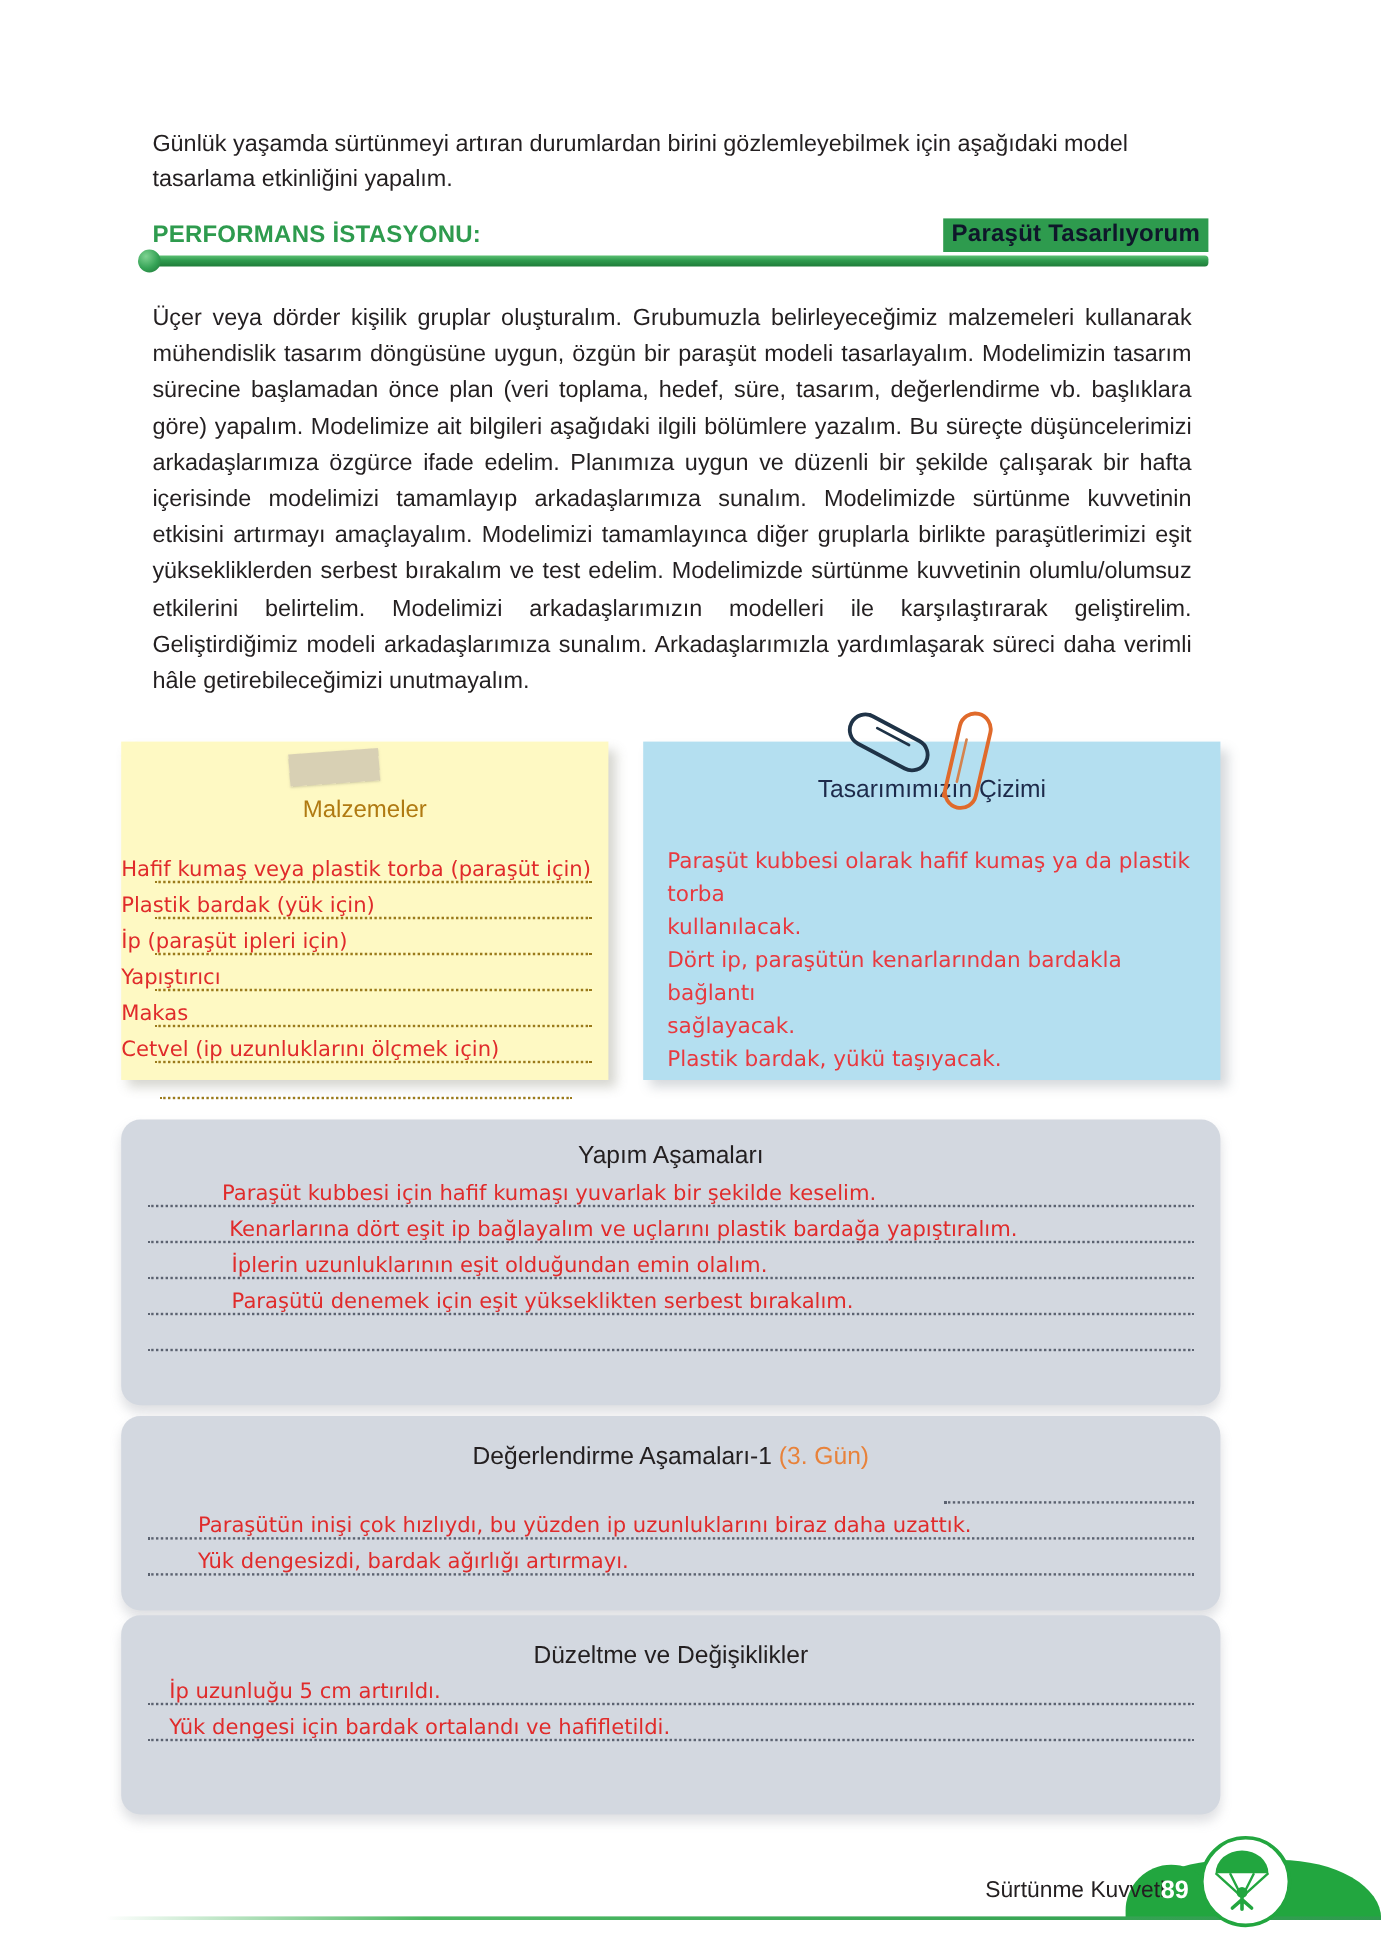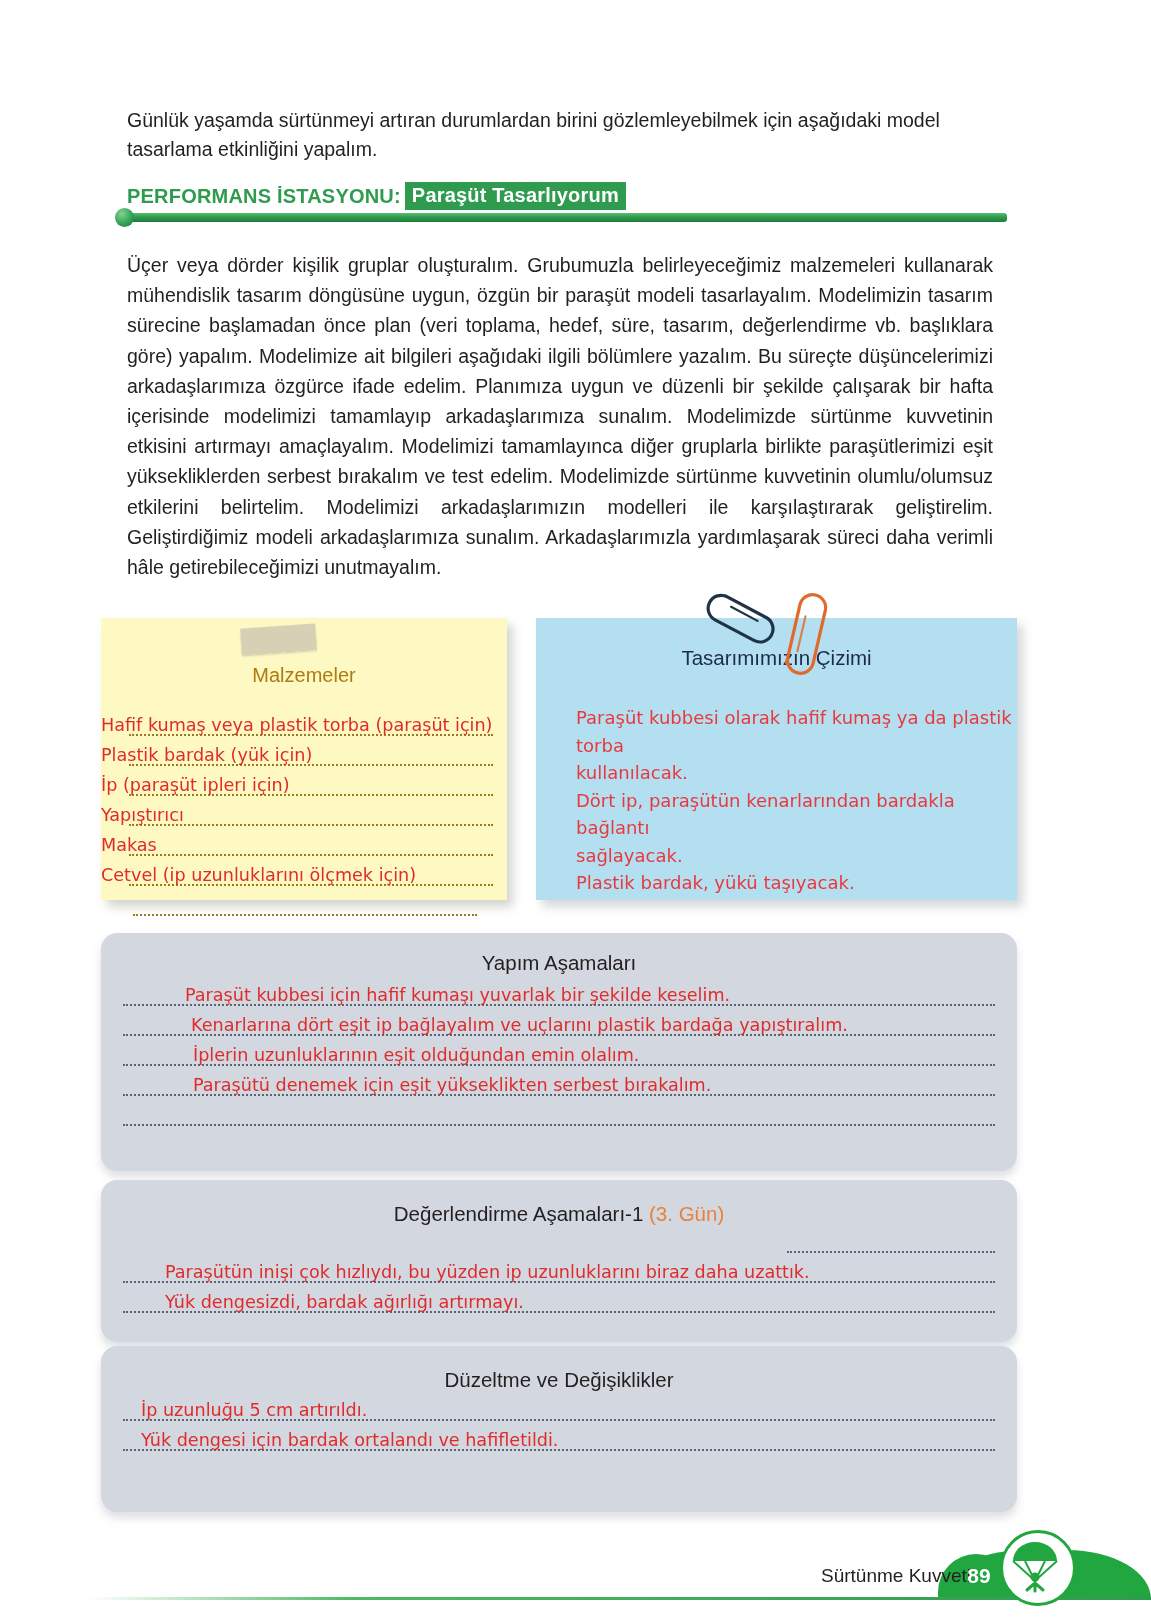--- a/index.html
+++ b/index.html
@@ -43,28 +43,29 @@
   }
   .perf-title {
     font-size: 20px;
     font-weight: bold;
     color: #34a853;
     letter-spacing: .2px;
     white-space: nowrap;
     display: flex;
     align-items: center;
     gap: 0px;
+    justify-content: space-between;
   }
   .perf-label {
     color: #2e9b4e;
   }
   .perf-chip {
     display: inline-block;
     background: #2e9b4e;
-    color: #ffffff;
+    color: #0f172a;
     padding: 2px 7px 3px 7px;
     margin-left: 4px;
     font-weight: bold;
     font-size: 20px;
   }
   .perf-bar {
     position: absolute;
     left: 0px;
     top: 31px;
     width: 880px;
@@ -190,21 +191,21 @@
     border-bottom: 2px dotted #9a7a1a;
     z-index: 1;
   }
   .mat-row.blank .dots {
     left: 32px;
     right: 30px;
   }
 
   .blue-lines {
     position: absolute;
-    left: 40px;
+    left: 20px;
     top: 86px;
     width: 440px;
   }
 
   
   .panel {
     position: absolute;
     left: 101px;
     width: 916px;
     background: #d3d8e0;

